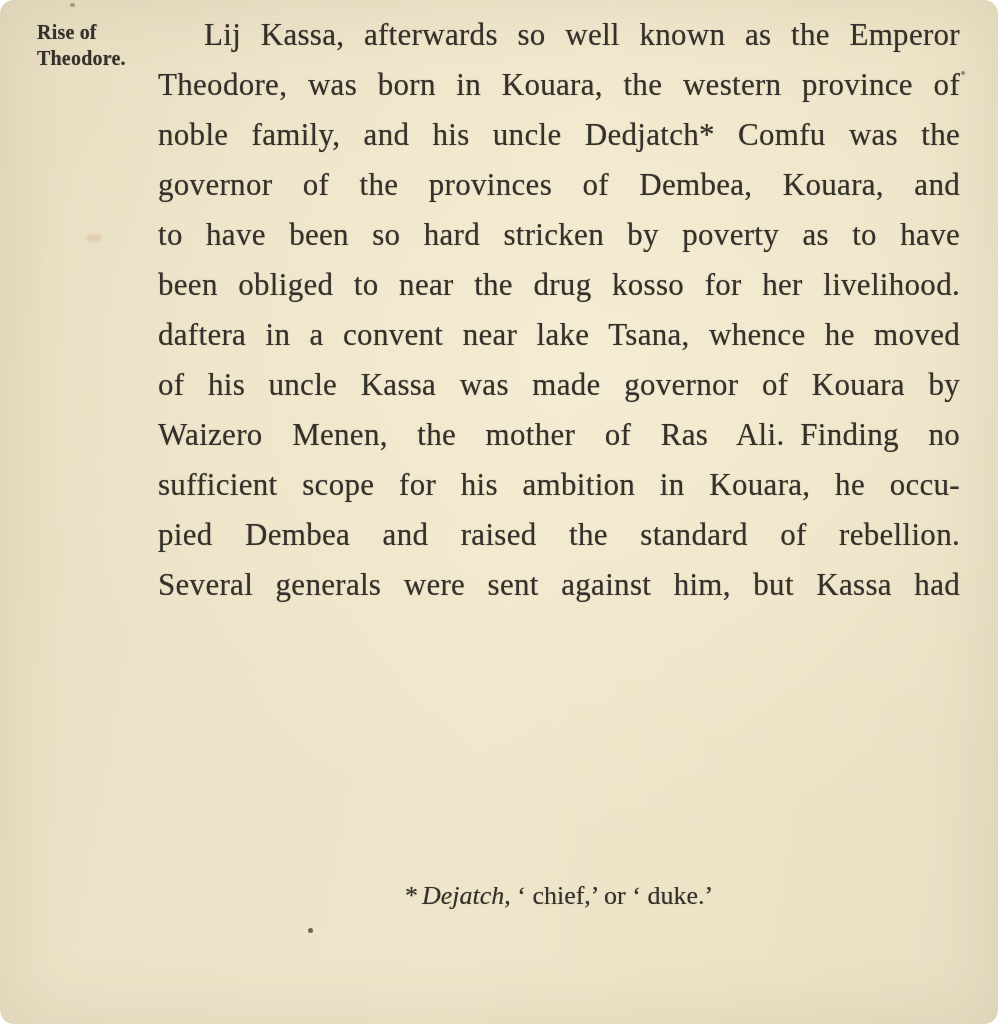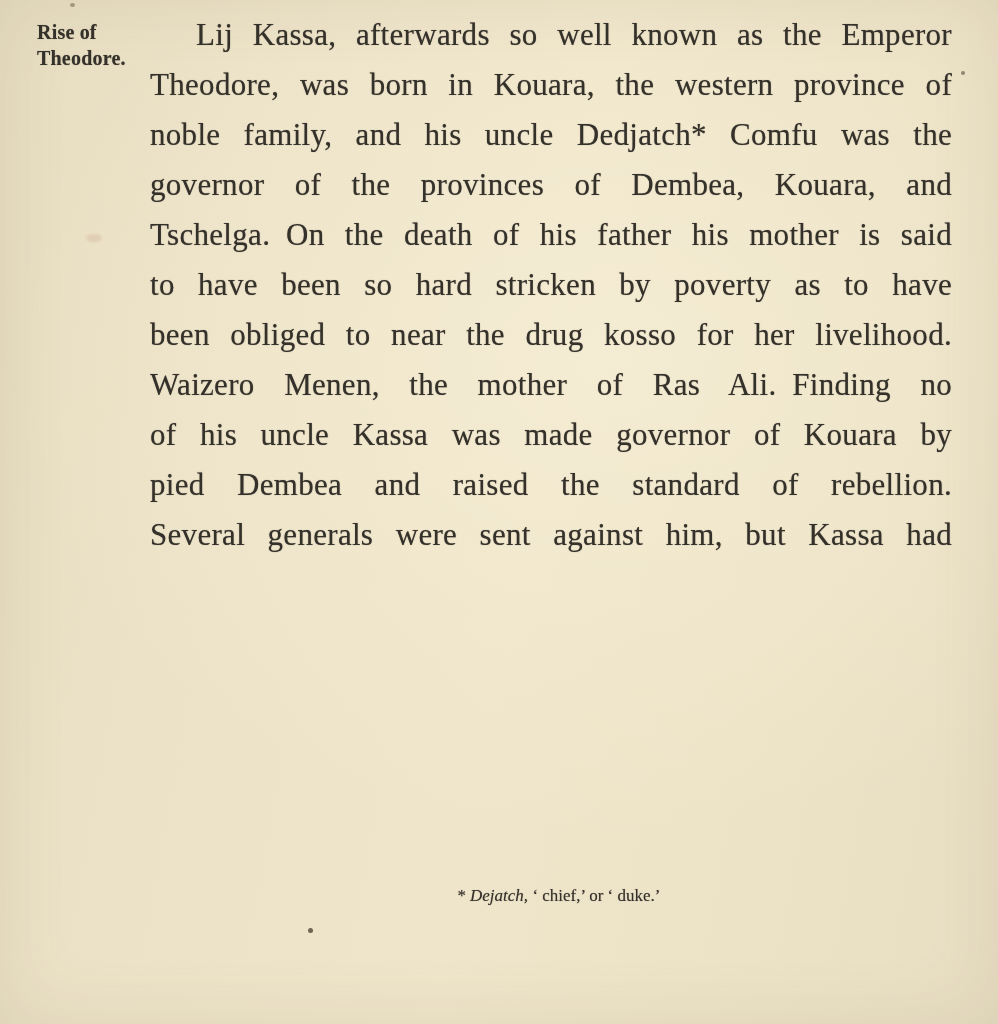--- a/index.html
+++ b/index.html
@@ -14,35 +14,36 @@
   }
   .page {
     position: relative;
     width: 998px;
     height: 1024px;
     background:
       radial-gradient(ellipse 900px 700px at 62% 35%, rgba(255, 250, 228, 0.35), rgba(255,250,228,0) 70%),
       linear-gradient(100deg, #e7ddc1 0%, #ece2c7 22%, #efe5ca 52%, #ece2c6 78%, #e8dec3 100%);
     box-shadow: inset 0 0 70px rgba(120, 105, 75, 0.12);
     color: #34302a;
+    border-radius: 14px;
   }
   .margin-note {
     position: absolute;
     left: 37px;
     top: 19px;
     width: 130px;
     font-size: 20px;
     line-height: 26px;
     font-weight: 700;
     letter-spacing: 0.2px;
     text-shadow: 0 0 1px rgba(52,48,40,0.45);
   }
   .body-column {
     position: absolute;
-    left: 150px;
+    left: 158px;
     top: 10px;
     width: 802px;
   }
   .line {
     height: 50px;
     overflow: hidden;
     font-size: 31px;
     line-height: 50px;
     text-align: justify;
     text-align-last: justify;
@@ -52,21 +53,21 @@
   }
   .line.indent {
     padding-left: 46px;
   }
   .footnote {
     position: absolute;
     left: 158px;
     top: 882px;
     width: 802px;
     text-align: center;
-    font-size: 17px;
+    font-size: 26px;
     line-height: 28px;
     text-shadow: 0 0 1px rgba(52,48,40,0.45);
   }
   .footnote .term {
     font-style: italic;
   }
   .footnote .marker {
     padding-right: 4px;
   }
   .speck {
@@ -86,25 +87,26 @@
   <div class="margin-note">
     <div>Rise of</div>
     <div>Theodore.</div>
   </div>
 
   <div class="body-column">
     <div class="line indent">Lij Kassa, afterwards so well known as the Emperor</div>
     <div class="line">Theodore, was born in Kouara, the western province of</div>
     <div class="line">noble family, and his uncle Dedjatch* Comfu was the</div>
     <div class="line">governor of the provinces of Dembea, Kouara, and</div>
-    <div class="line">Tschelga. On the death of his father his mother is said</div>
     <div class="line">to have been so hard stricken by poverty as to have</div>
     <div class="line">been obliged to near the drug kosso for her livelihood.</div>
+    <div class="line">daftera in a convent near lake Tsana, whence he moved</div>
+    <div class="line">of his uncle Kassa was made governor of Kouara by</div>
     <div class="line">Waizero Menen, the mother of Ras Ali. Finding no</div>
-    <div class="line">of his uncle Kassa was made governor of Kouara by</div>
+    <div class="line">sufficient scope for his ambition in Kouara, he occu-</div>
     <div class="line">pied Dembea and raised the standard of rebellion.</div>
     <div class="line">Several generals were sent against him, but Kassa had</div>
   </div>
 
   <div class="footnote">
     <span class="marker">*</span><span class="term">Dejatch,</span>
     <span>‘ chief,’ or ‘ duke.’</span>
   </div>
 
   <div class="speck speck-a"></div>

